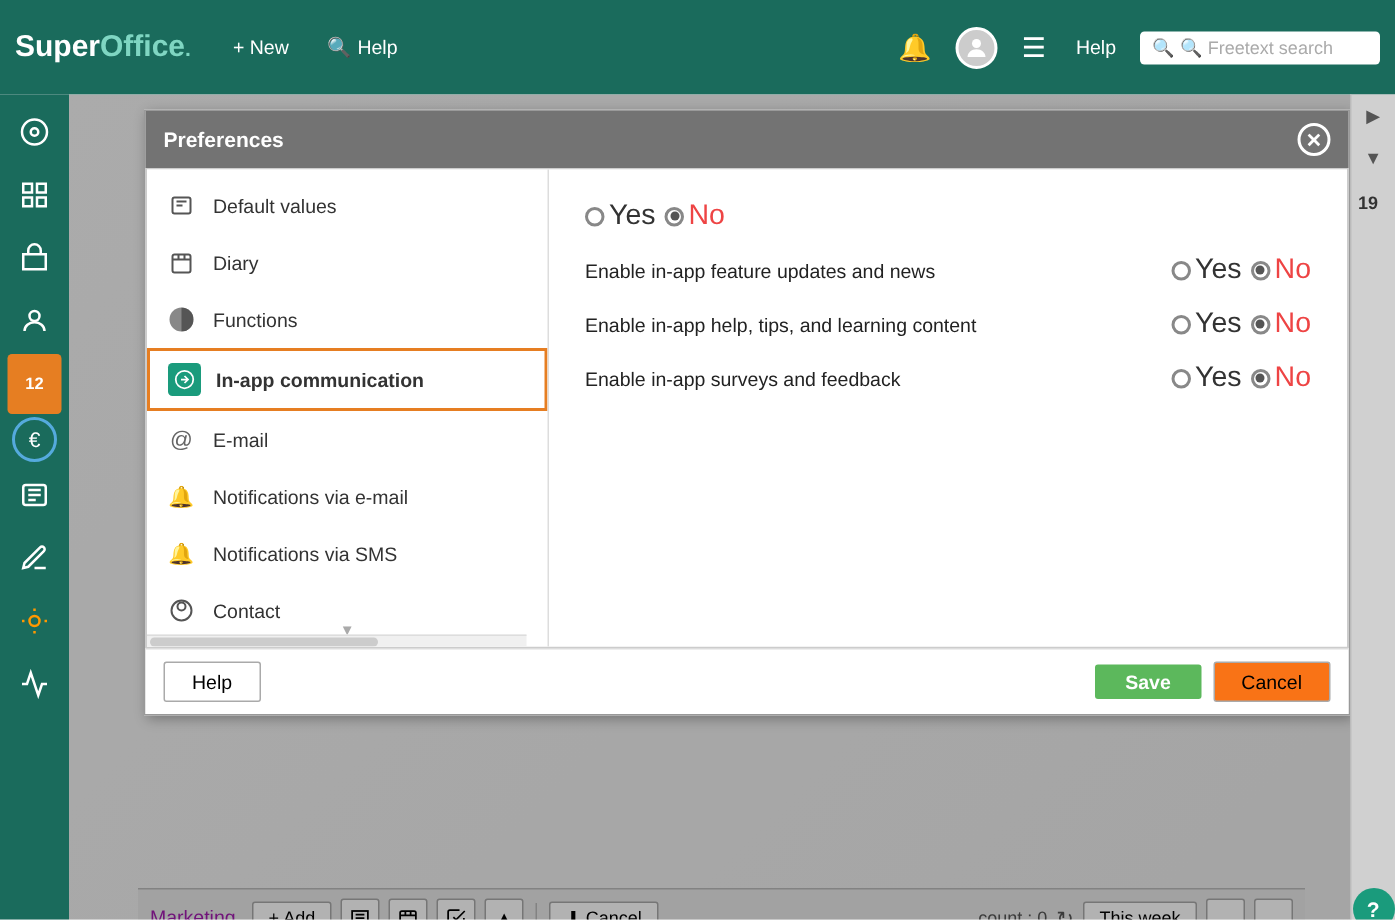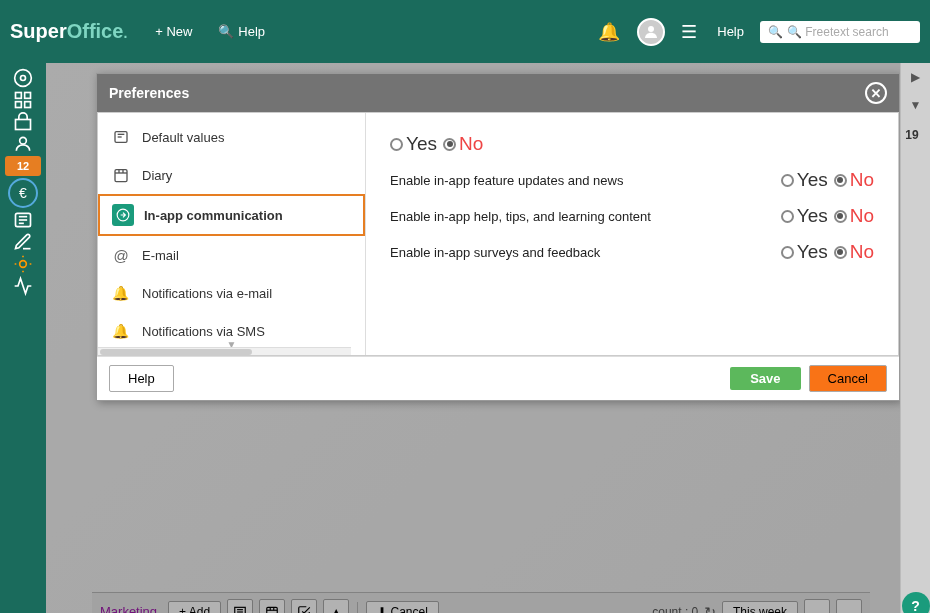--- a/index.html
+++ b/index.html
@@ -76,21 +76,21 @@
       background: #1a6b5c;
       display: flex;
       flex-direction: column;
       align-items: center;
       padding-top: 5px;
       gap: 2px;
       flex-shrink: 0;
     }
     .sidebar-icon {
       width: 36px;
-      height: 20px;
+      height: 40px;
       display: flex;
       align-items: center;
       justify-content: center;
       color: white;
       cursor: pointer;
       border-radius: 3px;
       font-size: 16px;
     }
     .sidebar-icon.calendar-active { background: #e67e22; color: white; font-size: 11px; font-weight: bold; }
 
@@ -541,40 +541,57 @@
               <div class="nav-item-icon">
                 <svg width="16" height="16" viewBox="0 0 24 24" fill="none" stroke="currentColor" stroke-width="2">
                     <rect x="3" y="4" width="18" height="18" rx="2"></rect>
                     <line x1="3" y1="9" x2="21" y2="9"></line>
                     <line x1="9" y1="4" x2="9" y2="9"></line>
                     <line x1="15" y1="4" x2="15" y2="9"></line>
                   </svg>
               </div>
               <span class="nav-item-label">Diary</span>
             </div>
+            <div class="nav-item">
+              <div class="nav-item-icon">
+                <div style="width:16px;height:16px;border-radius:50%;background:#888;position:relative;overflow:hidden;">
+                  <div style="position:absolute;left:8px;top:0;width:8px;height:16px;background:#555;"></div>
+                </div>
+              </div>
+              <span class="nav-item-label">Functions</span>
+            </div>
             <div class="nav-item active">
               <div class="nav-item-icon">
                 <svg width="14" height="14" viewBox="0 0 24 24" fill="white" stroke="white" stroke-width="1">
                   <circle cx="12" cy="12" r="10" fill="none" stroke="white" stroke-width="2"></circle>
                   <path d="M8 12h8M12 8l4 4-4 4" fill="none" stroke="white" stroke-width="2"></path>
                 </svg>
               </div>
               <span class="nav-item-label">In-app communication</span>
             </div>
             <div class="nav-item">
               <div class="nav-item-icon" style="font-size:15px; color:#666;">@</div>
               <span class="nav-item-label">E-mail</span>
             </div>
             <div class="nav-item">
               <div class="nav-item-icon" style="color:#c0392b; font-size:14px;">🔔</div>
               <span class="nav-item-label">Notifications via e-mail</span>
             </div>
             <div class="nav-item">
               <div class="nav-item-icon" style="color:#c0392b; font-size:14px;">🔔</div>
               <span class="nav-item-label">Notifications via SMS</span>
+            </div>
+            <div class="nav-item">
+              <div class="nav-item-icon">
+                <svg width="16" height="16" viewBox="0 0 24 24" fill="none" stroke="#555" stroke-width="2">
+                    <circle cx="12" cy="8" r="4"></circle>
+                    <circle cx="12" cy="12" r="10" fill="none"></circle>
+                  </svg>
+              </div>
+              <span class="nav-item-label">Contact</span>
             </div>
 
             <div style="position:absolute; bottom:5px; left:50%; transform:translateX(-50%); color:#aaa; font-size:10px;">▼</div>
 
             <div style="position:absolute; bottom:0; left:0; right:14px; height:8px; background:#f0f0f0; border-top:1px solid #ddd;">
               <div style="width:60%; height:6px; background:#ccc; border-radius:3px; margin:1px 2px;"></div>
             </div>
           </div>
 
           <div class="dialog-content">

